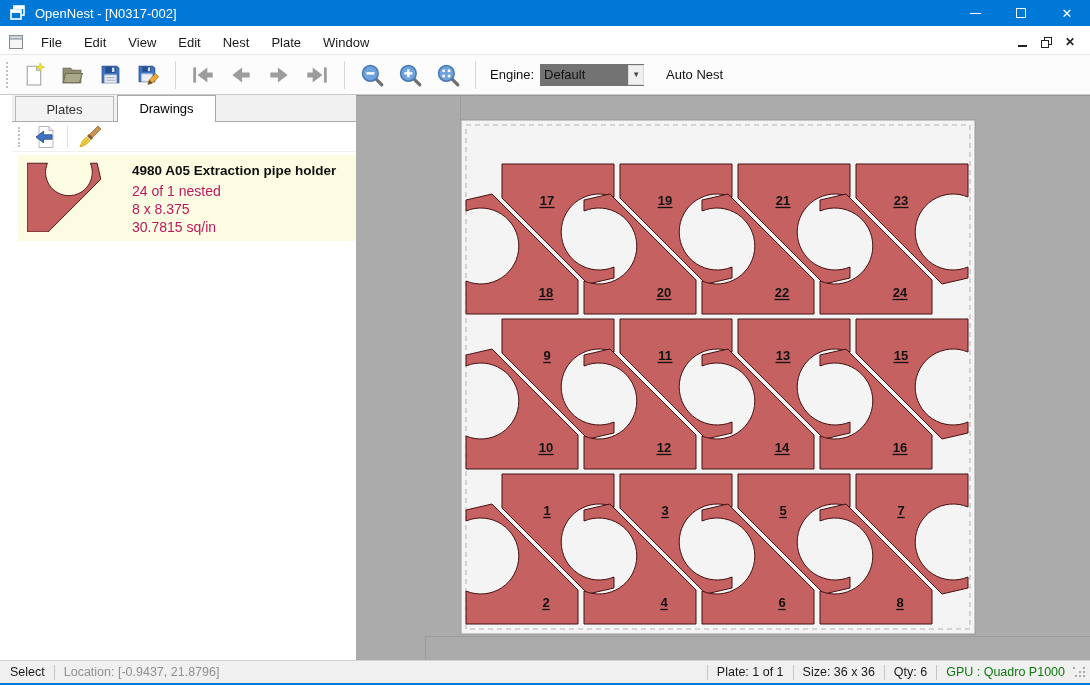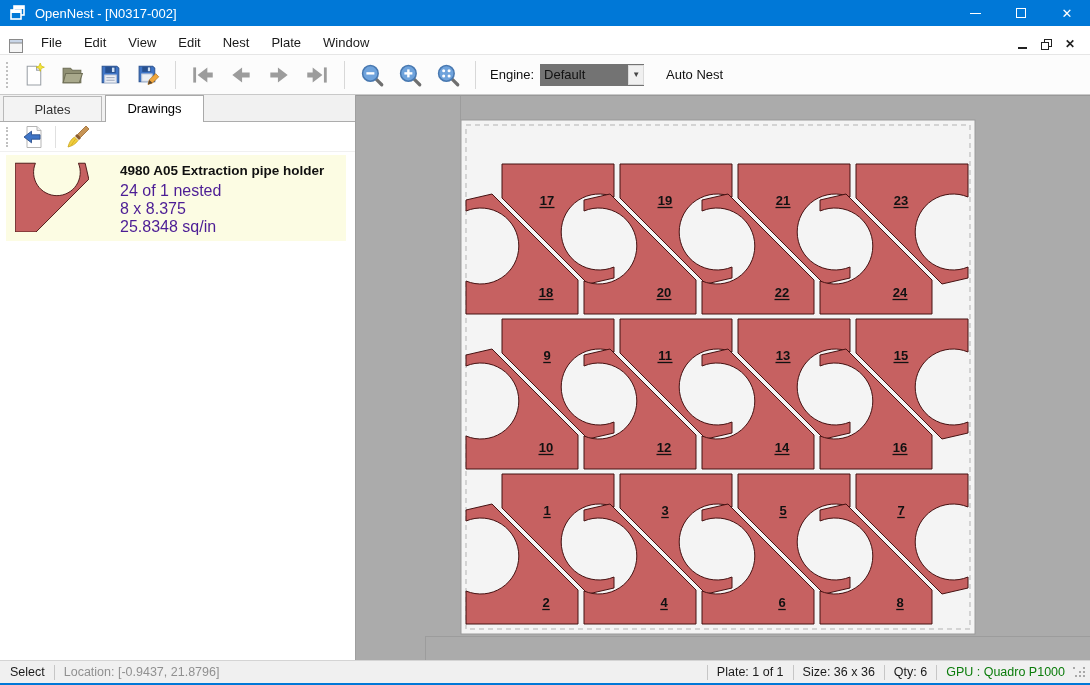--- a/index.html
+++ b/index.html
@@ -9,21 +9,21 @@
   
   .titlebar { position:absolute; left:0; top:0; width:1090px; height:26px; background:#0078D7; display:flex; align-items:center; }
   .titlebar .appicon { margin-left:9px; width:18px; height:18px; flex:0 0 auto; }
   .titlebar .title { color:#fff; font-size:13px; margin-left:8px; flex:1 1 auto; }
   .cap-btn { width:46px; height:30px; display:flex; align-items:center; justify-content:center; color:#fff; }
   .cap-min-glyph { width:11px; height:1px; background:#fff; }
   .cap-max-glyph { width:10px; height:10px; border:1px solid #fff; }
   .cap-close-glyph { font-size:13px; line-height:1; }
 
   
-  .menubar { position:absolute; left:0; top:30px; width:1090px; height:25px; background:#fff; border-bottom:1px solid #E6E6E6; display:flex; align-items:flex-end; }
+  .menubar { position:absolute; left:0; top:30px; width:1090px; height:25px; background:#fff; border-bottom:1px solid #E6E6E6; display:flex; align-items:center; }
   .menubar .mdiicon { margin:0 6px 0 8px; width:16px; height:16px; }
   .menu-item { font-size:13px; color:#1a1a1a; padding:4px 11px; }
   .menubar .spacer { flex:1; }
   .mdi-btn { width:24px; height:20px; display:flex; align-items:center; justify-content:center; color:#222; }
   .mdi-min-glyph { width:9px; height:2px; background:#222; margin-top:8px; }
   .mdi-restore-glyph { position:relative; width:11px; height:11px; }
   .mdi-restore-glyph .b { position:absolute; left:0; bottom:0; width:8px; height:8px; border:1.6px solid #222; background:#fff; }
   .mdi-restore-glyph .f { position:absolute; right:0; top:0; width:8px; height:8px; border:1.6px solid #222; }
   .mdi-close-glyph { font-size:12px; font-weight:bold; line-height:1; }
 
@@ -35,33 +35,33 @@
   .engine-label { font-size:13px; font-weight:normal; color:#111; margin:0 6px 0 6px; }
   .engine-combo { display:flex; align-items:center; height:22px; background:#737373; }
   .engine-combo .val { font-size:13px; color:#111; width:88px; padding-left:4px; }
   .engine-combo .arrow { width:16px; height:20px; background:#F0F0F0; border:1px solid #DADADA; display:flex; align-items:center; justify-content:center; font-size:8px; color:#444; }
   .autonest { font-size:13px; color:#111; margin-left:16px; padding:4px 6px; }
 
   
   .main { position:absolute; left:0; top:95px; width:1090px; height:565px; }
 
   
-  .sidepanel { position:absolute; left:0; top:0; width:356px; height:565px; background:#fff; border-right:1px solid #9F9F9F; }
+  .sidepanel { position:absolute; left:12px; top:0; width:356px; height:565px; background:#fff; border-right:1px solid #9F9F9F; }
   .tabstrip { position:relative; height:27px; background:#F1F1F1; border-bottom:1px solid #ACACAC; display:flex; align-items:flex-end; }
   .tab { font-size:13px; color:#333; padding:5px 0 6px 0; width:99px; text-align:center; border:1px solid #B9B9B9; border-bottom:none; background:#F3F3F3; margin-left:3px; height:25px; }
   .tab.active { background:#fff; color:#000; height:27px; margin-bottom:-1px; border-color:#A9A9A9; z-index:2; }
   .panel-toolbar { height:30px; display:flex; align-items:center; border-bottom:1px solid #F0F0F0; }
   .pt-btn { width:26px; height:26px; margin:0 5px; display:flex; align-items:center; justify-content:center; }
   .pt-sep { width:1px; height:22px; background:#E0E0E0; margin:0 4px; }
 
   .drawing-item { position:absolute; left:6px; right:9px; top:60px; height:86px; background:#FCFCE3; display:flex; padding:6px 8px;gap:18px; }
   .thumb { width:76px; height:72px; flex:0 0 auto; display:flex; align-items:center; justify-content:center; }
   .item-text { margin-left:12px; padding-top:2px; }
   .item-title { font-size:13.5px; font-weight:bold; color:#111; margin-bottom:4px; }
-  .item-meta { font-size:16px; color:#4c1d95; line-height:18px; }
+  .item-meta { font-size:14px; color:#be185d; line-height:18px; }
 
   
   .canvas { position:absolute; left:356px; top:0; width:734px; height:673px; background:#ABABAB; border-top:1px solid #989898; }
   svg text.part-label { font-family:"Liberation Sans",sans-serif; font-size:13px; font-weight:bold; fill:#111; }
 
   
   .statusbar { position:absolute; left:0; top:660px; width:1090px; height:23px; background:#F0F0F0; border-top:1px solid #D4D4D4; display:flex; align-items:center; font-size:12.5px; color:#1a1a1a; }
   .sb-sep { width:1px; height:15px; background:#C6C6C6; margin:0 9px; }
   .sb-mode { margin-left:10px; }
   .sb-loc { color:#909090; }
@@ -255,21 +255,21 @@
           <svg width="74" height="70" viewBox="0 0 120 114">
             <g transform="translate(120,0) rotate(90)">
               <path d="M2,6 L28,0 L114,86 L114,120 L2,120 L2,87 A38 38 0 1 0 2,17 Z" fill="#C66161" stroke="#451212" stroke-width="1.5"></path>
             </g>
           </svg>
         </div>
         <div class="item-text">
           <div class="item-title">4980 A05 Extraction pipe holder</div>
           <div class="item-meta">24 of 1 nested</div>
           <div class="item-meta">8 x 8.375</div>
-          <div class="item-meta">25.8348 sq/in</div>
+          <div class="item-meta">30.7815 sq/in</div>
         </div>
       </div>
     </div>
 
     <div class="canvas">
       <svg width="734" height="565" viewBox="0 0 734 565">
 
         <line x1="104.5" y1="0" x2="104.5" y2="24" stroke="#9C9C9C" stroke-width="1"></line>
         <line x1="69" y1="540.5" x2="734" y2="540.5" stroke="#9C9C9C" stroke-width="1"></line>
         <line x1="69.5" y1="540" x2="69.5" y2="565" stroke="#9C9C9C" stroke-width="1"></line>

